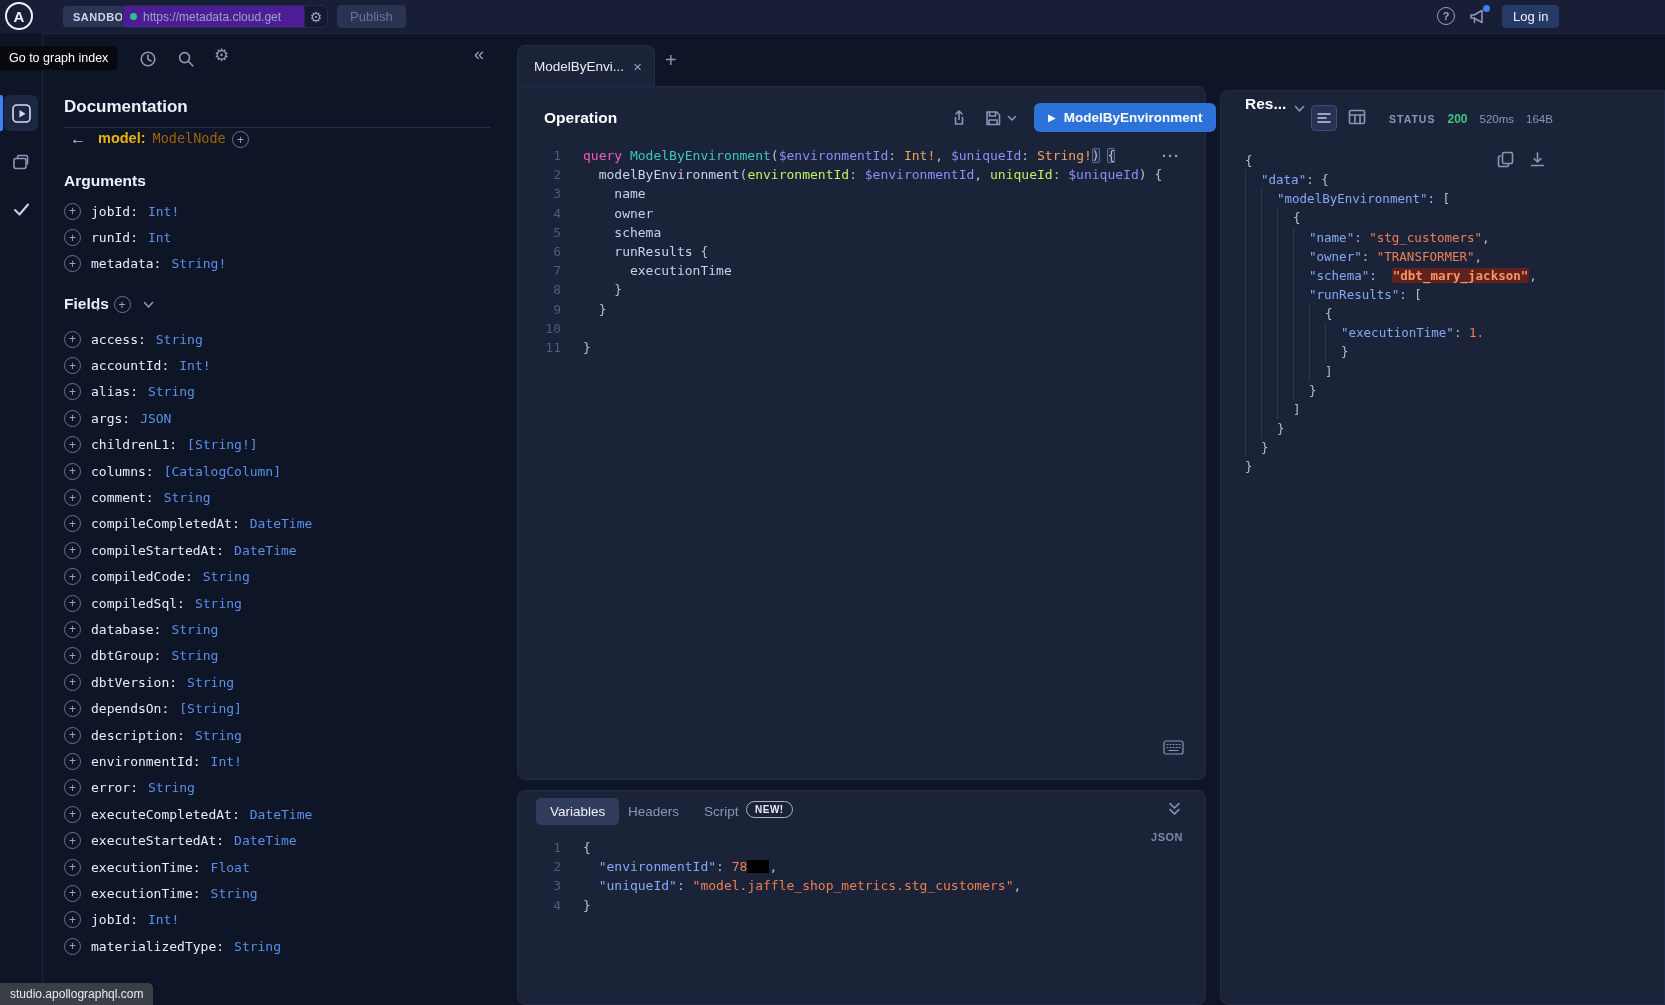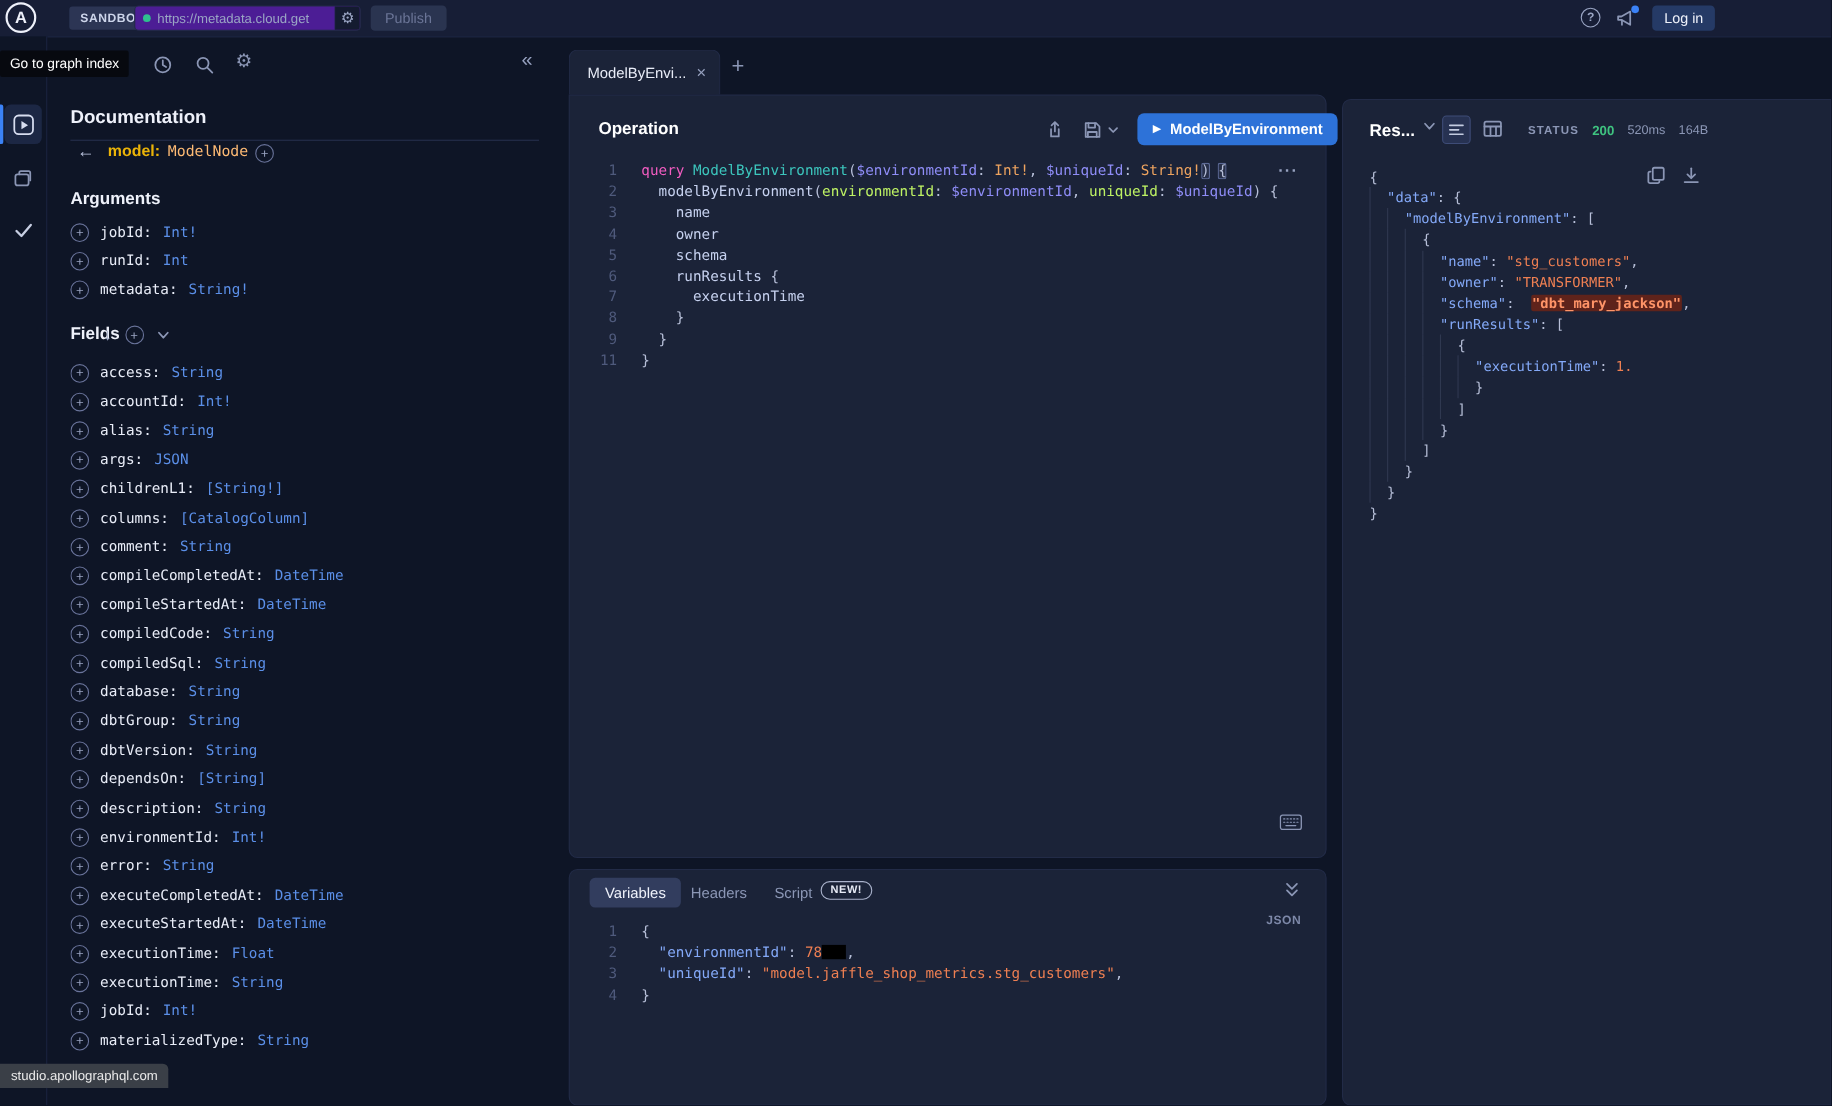--- a/index.html
+++ b/index.html
@@ -25,41 +25,41 @@
         border-radius:4px;font-size:13px;display:flex;align-items:center;}
   .help-btn{position:absolute;left:1437px;top:7px;width:18px;height:18px;border:1.5px solid #9aa5c4;border-radius:50%;
         color:#9aa5c4;font-size:11px;font-weight:bold;display:flex;align-items:center;justify-content:center;box-sizing:border-box;}
   .megaphone-wrap{position:absolute;left:1468px;top:7px;}
   .notif-dot{position:absolute;left:1483px;top:5px;width:7px;height:7px;border-radius:50%;background:#3b82f6;}
   .login-btn{position:absolute;left:1502px;top:5px;height:23px;padding:0 11px;background:#253a66;color:#eef1fa;
         border-radius:4px;font-size:13px;display:flex;align-items:center;}
 
   
   #tooltip{position:absolute;left:0;top:46px;background:#07090f;color:#fff;font-size:12.5px;padding:5px 9px;border-radius:2px;z-index:30;}
-  #status-pill{position:absolute;left:0;bottom:16px;height:22px;background:#3a3f47;color:#e9e9e9;font-size:12px;
+  #status-pill{position:absolute;left:0;bottom:0;height:22px;background:#3a3f47;color:#e9e9e9;font-size:12px;
         padding:0 10px;display:flex;align-items:center;border-radius:0 5px 0 0;z-index:30;}
 
   
   #rail{position:absolute;left:0;top:33px;width:42px;height:972px;background:#0e1526;border-right:1px solid #1b2340;}
   .rail-active{position:absolute;left:4px;top:62px;width:34px;height:36px;background:#1c2744;border-radius:6px;
         display:flex;align-items:center;justify-content:center;}
   .rail-bar{position:absolute;left:0;top:62px;width:3px;height:36px;background:#3b82f6;border-radius:0 2px 2px 0;}
   .rail-item{position:absolute;left:10px;width:22px;height:22px;display:flex;align-items:center;justify-content:center;}
 
   
   #docs{position:absolute;left:42px;top:33px;width:475px;height:972px;}
   .doc-hicon{position:absolute;top:17px;}
   .gear-glyph{font-size:17px;color:#8b96b5;line-height:1;}
   .collapse-glyph{position:absolute;left:432px;top:12px;font-size:18px;color:#97a2c0;line-height:1;}
   .doc-title{position:absolute;left:22px;top:64px;font-size:17px;font-weight:bold;color:#eef1fa;}
   .doc-divider{position:absolute;left:22px;top:94px;width:426px;height:1px;background:#262f4d;}
   .back-glyph{position:absolute;left:28px;top:98px;font-size:16px;color:#b9c2dc;line-height:1;}
   .breadcrumb{position:absolute;left:56px;top:97px;display:flex;align-items:center;gap:7px;}
   .bc-key{font-size:14.5px;font-weight:bold;color:#eab308;}
-  .bc-type{font-family:"DejaVu Sans Mono",monospace;font-size:13.5px;color:#fdba74;}
+  .bc-type{font-family:"DejaVu Sans Mono",monospace;font-size:13.5px;color:#a16207;}
   .plus-circle{width:17px;height:17px;border:1.4px solid #69739a;border-radius:50%;color:#9aa4c2;flex:none;
         display:flex;align-items:center;justify-content:center;font-size:12px;line-height:1;box-sizing:border-box;}
   .bc-plus{position:absolute;left:190px;top:98px;}
   .section-h{position:absolute;font-size:15.5px;font-weight:bold;color:#eef1fa;}
   .doclist{position:absolute;left:22px;width:440px;}
   .doc-row{height:26.4px;display:flex;align-items:center;gap:10px;}
   .doc-name{font-family:"DejaVu Sans Mono",monospace;font-size:13px;color:#e9edf8;white-space:pre;}
   .doc-type{font-family:"DejaVu Sans Mono",monospace;font-size:13px;color:#5b8fe8;}
   .fields-tools{position:absolute;top:263px;display:flex;align-items:center;gap:12px;left:52px;}
   .sort-glyph{font-size:15px;color:#97a2c0;line-height:1;}
@@ -101,21 +101,21 @@
 
   
   .var-chip{position:absolute;left:18px;top:7px;height:27px;padding:0 14px;background:#323d5e;border-radius:5px;
         color:#eef1fa;font-size:13.5px;display:flex;align-items:center;}
   .var-tab{position:absolute;top:13px;font-size:13.5px;color:#8b96b5;}
   .new-badge{position:absolute;left:228px;top:10px;border:1px solid #aab3cc;border-radius:10px;padding:2px 8px;
         font-size:10px;font-weight:bold;color:#e6eaf5;letter-spacing:.5px;}
   .json-label{position:absolute;right:22px;top:40px;font-size:11px;font-weight:bold;color:#7d88a8;letter-spacing:.5px;}
 
   
-  .resp-head{position:absolute;left:24px;top:20px;display:flex;align-items:flex-start;gap:8px;}
+  .resp-head{position:absolute;left:24px;top:4px;display:flex;align-items:flex-end;gap:8px;}
   .fmt-box{position:absolute;left:90px;top:14px;width:26px;height:26px;background:#273252;border:1px solid #3e4c77;
         border-radius:4px;display:flex;align-items:center;justify-content:center;box-sizing:border-box;}
   .tbl-box{position:absolute;left:127px;top:18px;}
   .status-row{position:absolute;left:168px;top:21px;display:flex;align-items:center;gap:12px;}
   .status-label{font-size:10.5px;font-weight:bold;letter-spacing:1px;color:#8b96b5;}
   .status-code{font-size:12px;font-weight:bold;color:#3fc380;}
   .status-meta{font-size:11.5px;color:#8b96b5;}
 </style>
 </head>
 <body>
@@ -385,20 +385,21 @@
     <div class="codeblock" id="op-code" style="left:23px;top:59px;">
         <div class="code-line"><span class="ln">1</span><span class="codetext"><span class="tok kw">query </span><span class="tok op">ModelByEnvironment</span><span class="tok pun">(</span><span class="tok var">$environmentId</span><span class="tok pun">: </span><span class="tok typ">Int!</span><span class="tok pun">, </span><span class="tok var">$uniqueId</span><span class="tok pun">: </span><span class="tok typ">String!</span><span class="tok pun match">)</span><span class="tok pun"> </span><span class="tok pun match">{</span></span></div>
         <div class="code-line"><span class="ln">2</span><span class="codetext"><span class="tok pun">  </span><span class="tok fld">modelByEnvironment</span><span class="tok pun">(</span><span class="tok arg">environmentId</span><span class="tok pun">: </span><span class="tok var">$environmentId</span><span class="tok pun">, </span><span class="tok arg">uniqueId</span><span class="tok pun">: </span><span class="tok var">$uniqueId</span><span class="tok pun">) {</span></span></div>
         <div class="code-line"><span class="ln">3</span><span class="codetext"><span class="tok pun">    </span><span class="tok fld">name</span></span></div>
         <div class="code-line"><span class="ln">4</span><span class="codetext"><span class="tok pun">    </span><span class="tok fld">owner</span></span></div>
         <div class="code-line"><span class="ln">5</span><span class="codetext"><span class="tok pun">    </span><span class="tok fld">schema</span></span></div>
         <div class="code-line"><span class="ln">6</span><span class="codetext"><span class="tok pun">    </span><span class="tok fld">runResults</span><span class="tok pun"> {</span></span></div>
         <div class="code-line"><span class="ln">7</span><span class="codetext"><span class="tok pun">      </span><span class="tok fld">executionTime</span></span></div>
         <div class="code-line"><span class="ln">8</span><span class="codetext"><span class="tok pun">    }</span></span></div>
         <div class="code-line"><span class="ln">9</span><span class="codetext"><span class="tok pun">  }</span></span></div>
+        <div class="code-line"><span class="ln">10</span><span class="codetext"></span></div>
         <div class="code-line"><span class="ln">11</span><span class="codetext"><span class="tok pun">}</span></span></div>
       </div>
 
     <div class="abs" style="left:645px;top:653px;">
       <svg width="21" height="15" viewBox="0 0 21 15">
         <rect class="icon-stroke" x="1" y="1" width="19" height="13" rx="2" style="stroke-width:1.2"></rect>
         <path d="M4 4.5h1M7 4.5h1M10 4.5h1M13 4.5h1M16 4.5h1M4 7.5h1M7 7.5h1M10 7.5h1M13 7.5h1M16 7.5h1M6 10.5h9" stroke="#8b96b5" stroke-width="1.1" stroke-linecap="round"></path>
       </svg>
     </div>
   </section>

